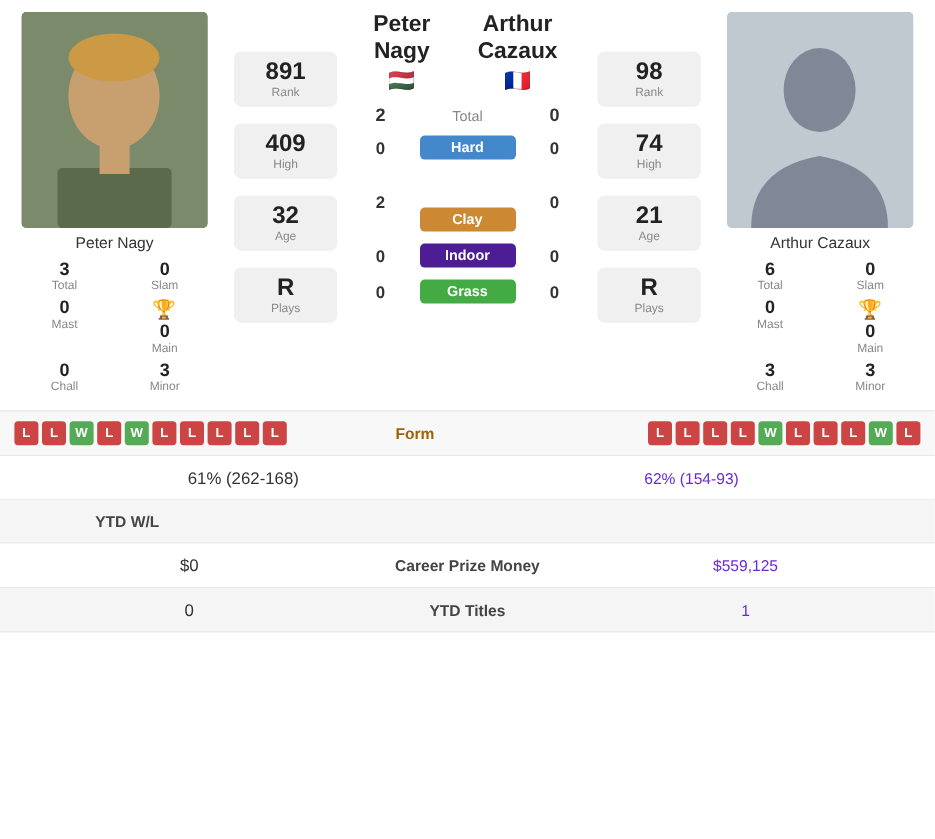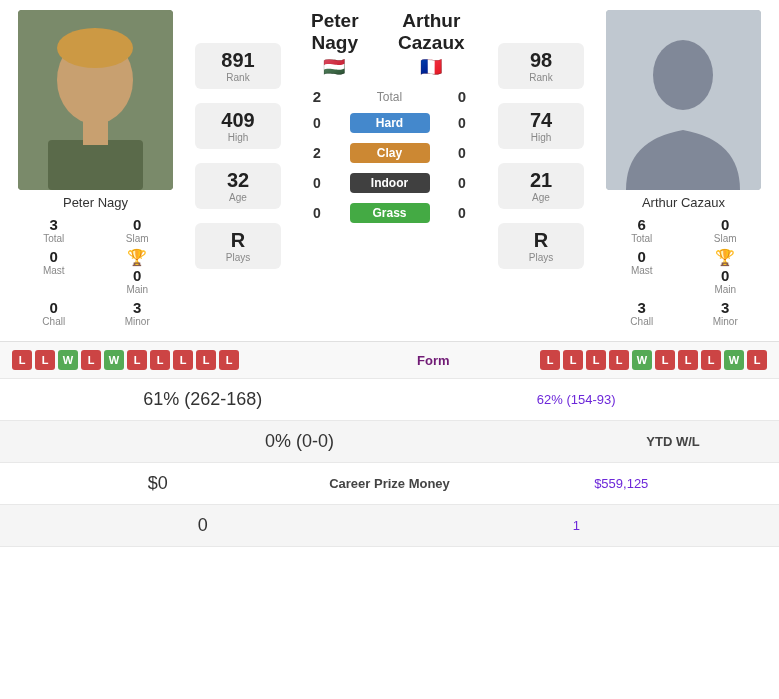--- a/index.html
+++ b/index.html
@@ -59,22 +59,22 @@
       color: #fff;
       font-size: 12px;
       font-weight: bold;
       padding: 3px 12px;
       border: none;
       min-width: 80px;
       text-align: center;
     }
 
     .btn-hard { background: #4488cc; }
-    .btn-clay { background: #cc8833; }
-    .btn-indoor { background: #404040; }
+    .btn-clay { background: #cc8833; margin-top: 30px; }
+    .btn-indoor { background: #4c1d95; }
     .btn-grass { background: #44aa44; text-align: center; }
 
     
     .col-left-stats {
       display: flex;
       flex-direction: column;
       align-items: center;
       width: 110px;
       gap: 6px;
     }
@@ -187,24 +187,24 @@
       gap: 3px;
       flex: 1;
     }
 
     .form-badges-right {
       justify-content: flex-end;
     }
 
     .form-label {
       font-size: 13px;
-      color: #701a75;
+      color: #a16207;
       font-weight: bold;
       width: 120px;
-      text-align: right;
+      text-align: left;
     }
 
     .badge {
       width: 20px;
       height: 20px;
       border-radius: 3px;
       color: #fff;
       font-size: 11px;
       font-weight: bold;
       display: flex;
@@ -222,21 +222,21 @@
       padding: 10px 16px;
       border-bottom: 1px solid #e8e8e8;
     }
 
     .data-row:nth-child(even) {
       background: #fafafa;
     }
 
     .data-val-left {
       flex: 1;
-      font-size: 18px;
+      font-size: 14px;
       color: #333;
       text-align: center;
     }
 
     .data-key {
       width: 180px;
       font-size: 13px;
       font-weight: bold;
       color: #444;
       text-align: center;
@@ -515,29 +515,29 @@
           <div class="badge badge-l">L</div>
         </div>
     </div>
 
     <div id="stats-rows">
         <div class="data-row" style="background: rgb(255, 255, 255);">
     <span class="data-val-left">61% (262-168)</span>
     <span class="data-val-right">62% (154-93)</span>
   </div>
         <div class="data-row" style="background: rgb(245, 245, 245);">
-    <span class="data-val-left">0% (0-0)</span>
     <span class="data-key"><strong>YTD W/L</strong></span>
   </div>
         <div class="data-row" style="background: rgb(255, 255, 255);">
     <span class="data-val-left">$0</span>
     <span class="data-key"><strong>Career Prize Money</strong></span>
     <span class="data-val-right">$559,125</span>
   </div>
         <div class="data-row" style="background: rgb(245, 245, 245);">
     <span class="data-val-left">0</span>
+    <span class="data-key"><strong>YTD Titles</strong></span>
     <span class="data-val-right">1</span>
   </div>
       </div>
 
   </div>
 
 </div>
 
 </body></html>

